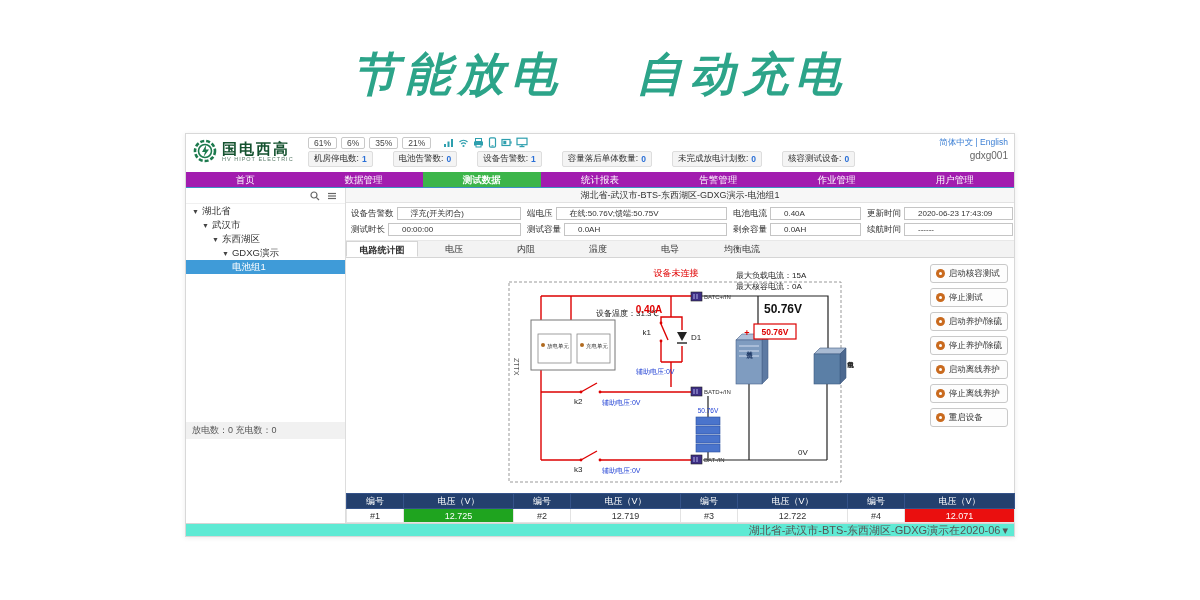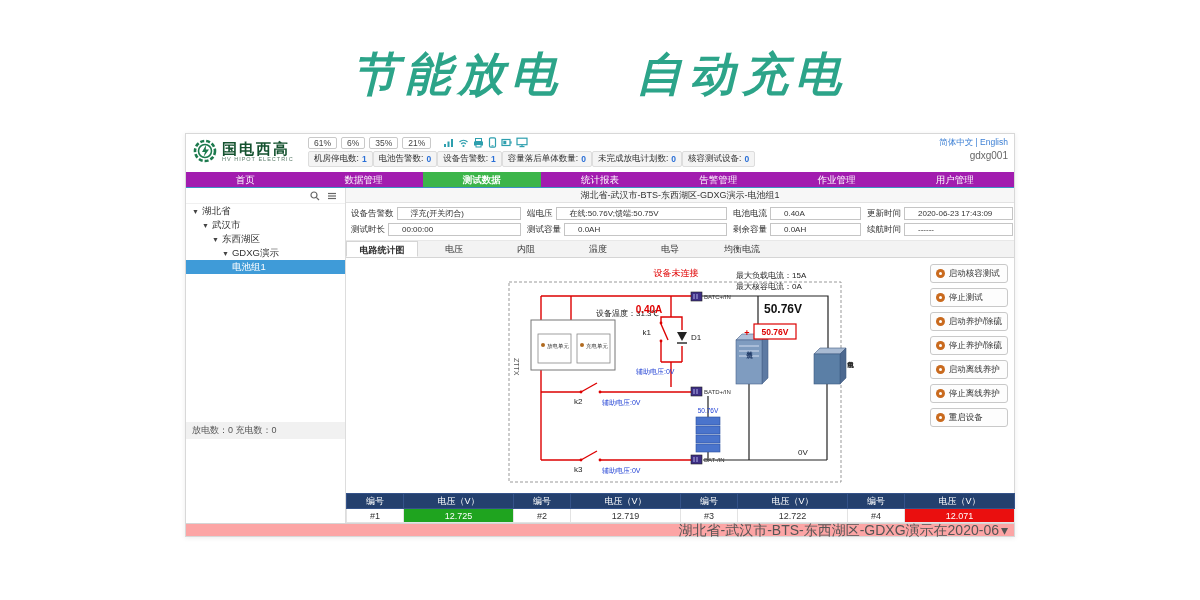--- a/index.html
+++ b/index.html
@@ -17,21 +17,21 @@
   .hdr{height:38px;display:flex;align-items:flex-start;padding:2px 6px 0 6px;position:relative}
   .logo{display:flex;align-items:center;gap:4px;width:110px;margin-top:2px}
   .logo-cn{font-size:15px;font-weight:bold;color:#14522f;letter-spacing:2px;line-height:15px}
   .logo-en{font-size:5.5px;color:#5d7d6b;letter-spacing:1px}
   .hdr-center{flex:1;display:flex;flex-direction:column;gap:2px;margin-left:6px}
   .pct-row{display:flex;align-items:center;gap:4px;height:13px}
   .pct{border:1px solid #c9c9c9;background:#fff;font-size:8.5px;color:#444;
     padding:0 5px;height:12px;line-height:11px;border-radius:2px}
   .tiny-icons{display:flex;align-items:center;gap:4px;margin-left:8px}
   .tiny-icons svg{display:block}
-  .stats-row{display:flex;gap:0;height:16px}
+  .stats-row{display:flex;gap:20px;height:16px}
   .stat{display:flex;align-items:center;background:#f4f4f4;border:1px solid #ddd;
     border-radius:2px;padding:0 5px;font-size:8.5px;white-space:nowrap}
   .stat .sv{color:#2a6fd6;font-weight:bold;margin-left:3px}
   .hdr-right{width:92px;text-align:right;padding-top:1px}
   .lang{font-size:8.5px;color:#3b7fd4}
   .lang span{cursor:pointer}
   .user{font-size:10px;color:#666;margin-top:1px}
   
   .nav{height:15px;background:#a21caf;display:flex}
   .nav .it{flex:1;color:#fff;text-align:center;line-height:15px;font-size:9.5px;cursor:pointer}
@@ -66,22 +66,22 @@
   .act{display:flex;align-items:center;gap:4px;background:#fdfdfd;border:1px solid #c9c9c9;
     border-radius:3px;height:19px;padding:4px 5px;font-size:8.5px;color:#333;cursor:pointer;white-space:nowrap}
   .aico{width:9px;height:9px;border-radius:50%;background:#c96a1e;position:relative;flex:0 0 9px}
   .aico::after{content:"";position:absolute;left:3px;top:3px;width:3px;height:3px;border-radius:50%;background:#fff}
   
   .vt{width:100%;border-collapse:collapse;table-layout:fixed}
   .vt th{background:#24406e;color:#fff;font-weight:normal;font-size:9px;height:15px;border:1px solid #35538a}
   .vt td{font-size:9px;height:14px;text-align:center;border:1px solid #e3e3e3;color:#333;background:#fff}
   .vt td.hi{background:#1fa41f;color:#fff}
   .vt td.lo{background:#ea0f0f;color:#fff}
-  .status{height:13px;background:#fca5a5;border-top:1px solid #d5d5d5;text-align:right;
-    font-size:14px;color:#555;line-height:12px;padding-right:6px}
+  .status{height:13px;background:#5eead4;border-top:1px solid #d5d5d5;text-align:right;
+    font-size:11px;color:#555;line-height:12px;padding-right:6px}
   .status .dd{cursor:pointer;margin-left:2px}
 </style>
 </head>
 <body>
 
 <div class="banner">
   <span class="w">节能放电</span>
   <span class="w">自动充电</span>
 </div>
 

